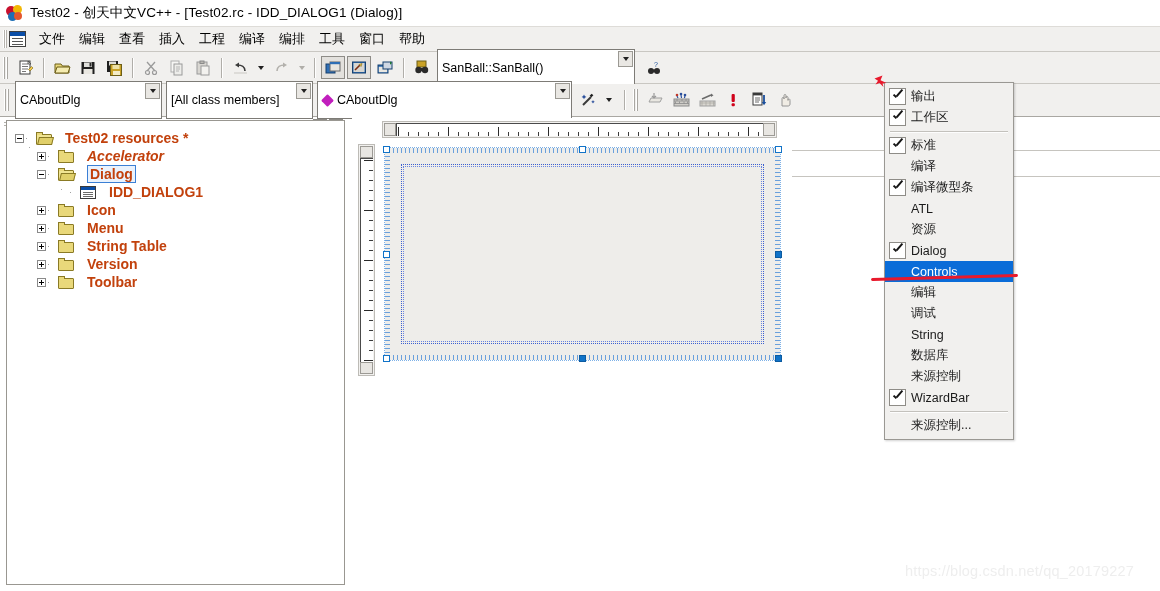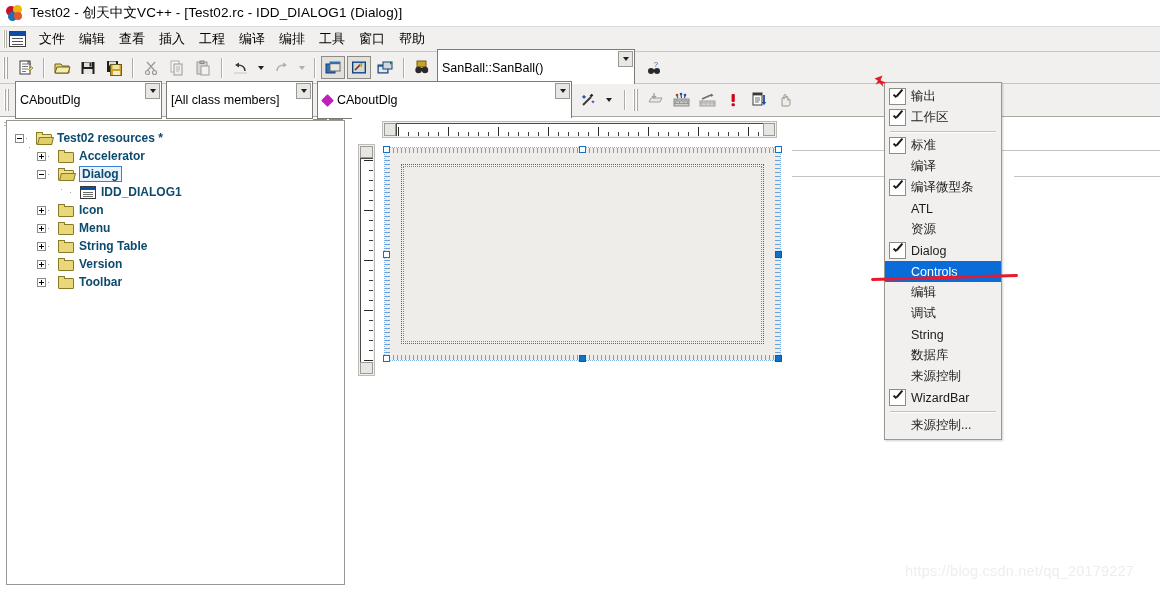--- a/index.html
+++ b/index.html
@@ -193,21 +193,21 @@
     width: 16px; height: 13px; flex: 0 0 auto; margin-right: 5px; position: relative;
     background: #ffffff; border: 1px solid #3a3a3a; box-sizing: border-box;
   }
   .dlgicon::before {
     content: ""; position: absolute; left: 0; top: 0; right: 0; height: 3px; background: #0a4ea8;
   }
   .dlgicon::after {
     content: ""; position: absolute; left: 2px; top: 5px; right: 2px; height: 5px;
     background: linear-gradient(180deg,#6a6a6a 0 1px, transparent 1px 2px, #6a6a6a 2px 3px, transparent 3px 4px, #6a6a6a 4px 5px);
   }
-  .tlabel { font-size: 12px; color: #0c4a6e; font-weight: 700; }
+  .tlabel { font-size: 14px; color: #c2410c; font-weight: 700; margin-left: 8px; }
   .tlabel.sel {
     border: 1px solid #3a7fd5; background: #eaf2fc; padding: 0 2px;
   }
   .vline {
     position: absolute; background: linear-gradient(180deg,#a8a8a8 0 1px, transparent 1px 2px);
     width: 1px;
   }
 
   
   .editor-outer {
@@ -304,21 +304,21 @@
   .handle.hollow { background: #ffffff; border: 1px solid #1173c8; }
   .handle.solid { background: #1173c8; border: 1px solid #0c5ba0; }
 
   
   .edge-line {
     position: absolute; background: #c6c4bf; height: 1px;
   }
 
   
   .popup {
-    position: absolute; left: 884px; top: 82px; width: 118px;
+    position: absolute; left: 884px; top: 82px; width: 130px;
     background: #f1f0ee;
     border: 1px solid #9a9893;
     box-shadow: 1px 1px 2px rgba(0,0,0,0.18);
     box-sizing: border-box;
     padding: 3px 0;
     font-size: 12.5px; color: #1a1a1a;
   }
   .mrow {
     height: 21px; display: flex; align-items: center; white-space: nowrap;
     position: relative; padding-left: 26px; box-sizing: border-box;
@@ -643,21 +643,21 @@
         <span class="tbox"></span>
         <span class="tdash"></span>
         <span class="folder open">
             <span class="fback"></span>
             <span class="ftab"></span>
             <span class="fflap"></span>
           </span>
         <span class="tlabel">Test02 resources *</span>
       </div>
 
-      <div class="trow" style="padding-left:22px;">
+      <div class="trow" style="padding-left:22px;font-style:italic;">
         <span class="tbox plus"></span>
         <span class="tdash"></span>
         <span class="folder">
             <span class="fback"></span>
             <span class="ftab"></span>
           </span>
         <span class="tlabel">Accelerator</span>
       </div>
 
       <div class="trow" style="padding-left:22px;">

